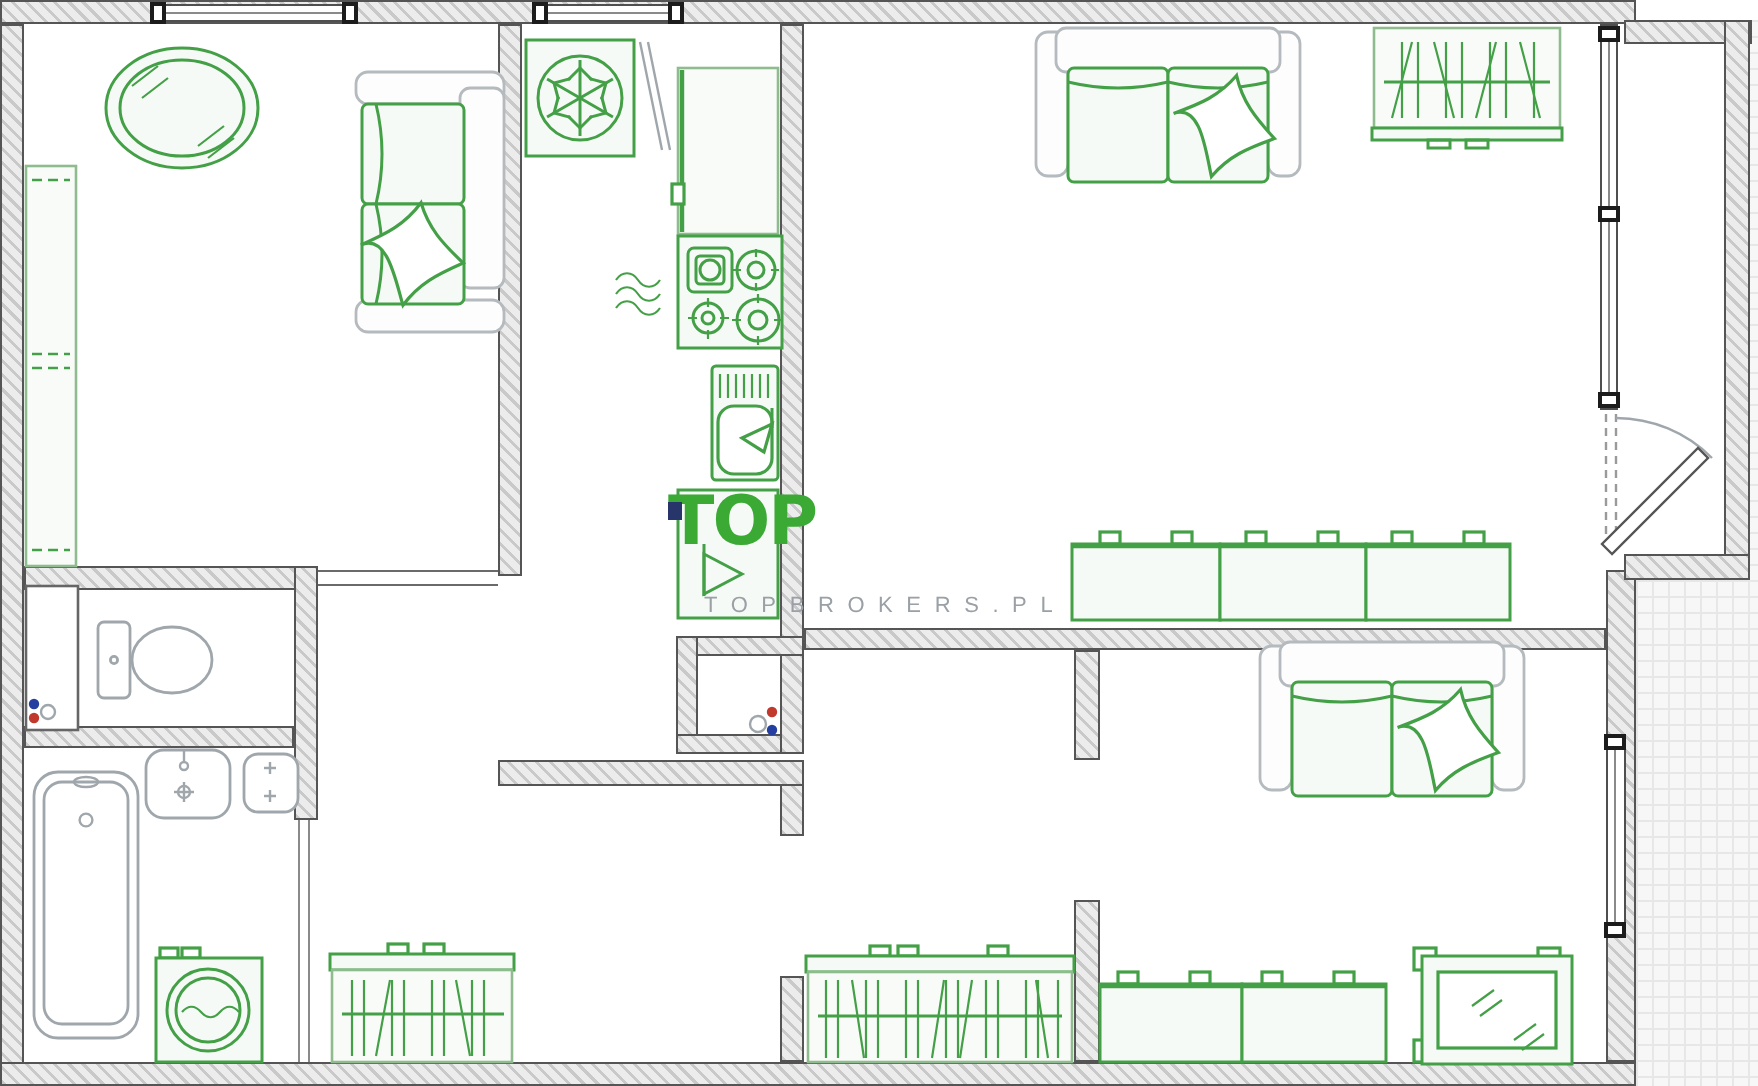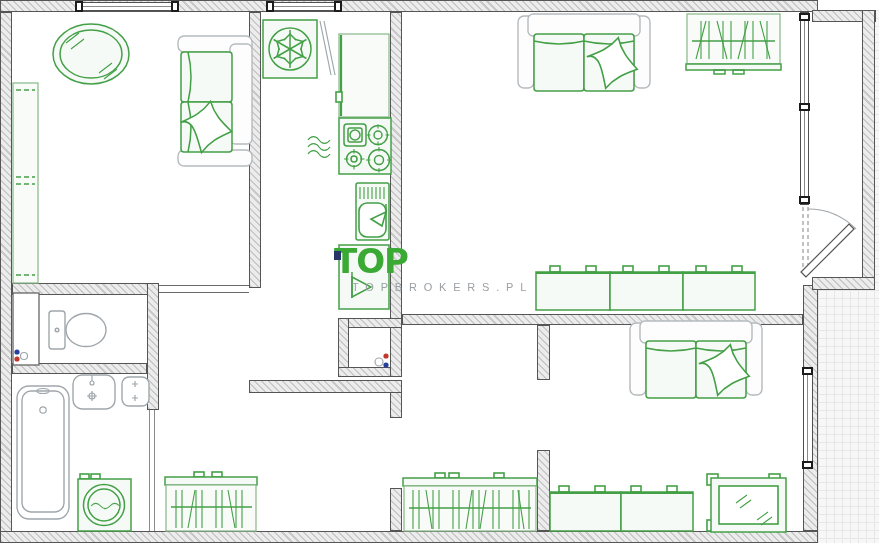--- a/index.html
+++ b/index.html
@@ -44,21 +44,21 @@
   .logo-row{display:flex;align-items:flex-end;line-height:1;}
   .lg-top{font-family:"DejaVu Sans",sans-serif;font-weight:bold;font-size:34px;
     letter-spacing:-1px;color:var(--logo-green,#3aaa35);}
   .lg-rest{font-family:"Liberation Sans",sans-serif;font-weight:400;font-size:33px;
     letter-spacing:0.5px;color:var(--logo-navy,#27356b);}
   .lg-k{position:relative;display:inline-block;}
   .lg-k::after{content:"";position:absolute;top:7px;right:-1px;width:14px;height:2.5px;
     background:var(--logo-green,#3aaa35);transform:rotate(-42deg);}
   .navy-tip{position:absolute;z-index:7;left:0px;top:7px;width:7px;height:9px;
     background:var(--logo-navy,#27356b);}
-  .logo-tag{margin-top:3px;padding-left:18px;font-size:11px;letter-spacing:6.8px;
+  .logo-tag{margin-top:19px;padding-left:18px;font-size:11px;letter-spacing:6.8px;
     color:var(--tagline-gray,#9aa0a5);}
 </style>
 </head>
 <body>
 
 <div class="plan">
 
   <div class="grid" style="left:818px;top:290px;width:61px;height:253px;"></div>
   <div class="grid" style="left:874px;top:10px;width:5px;height:280px;"></div>
 

